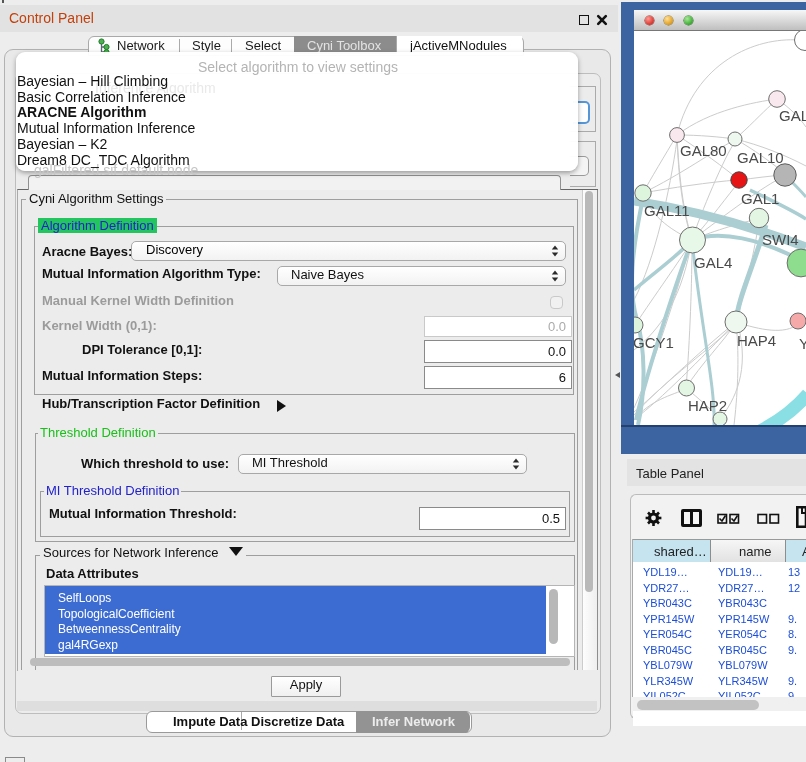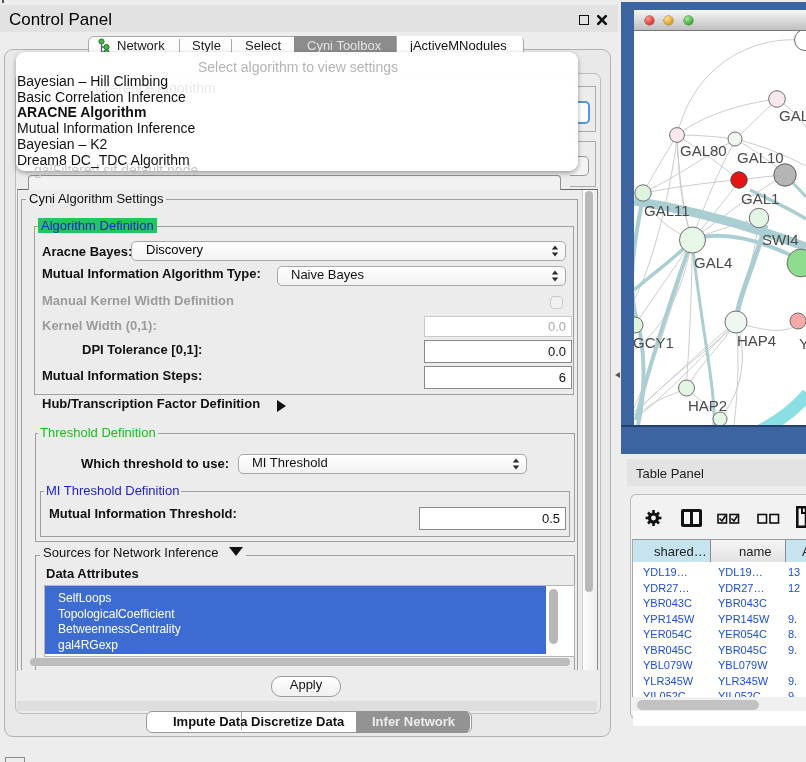--- a/index.html
+++ b/index.html
@@ -8,21 +8,21 @@
   .abs{position:absolute;}
   .b{font-weight:bold;}
   .combo{background:linear-gradient(#ffffff,#f2f2f2);border:1px solid #a8a8a8;border-radius:5px;box-sizing:border-box;}
   .spin{position:absolute;right:6px;top:50%;transform:translateY(-50%);width:8px;height:12px;}
 
 </style>
 </head>
 <body>
 
 <div class="abs" style="left:0;top:5px;width:618px;height:27px;background:#e2e2e2;"></div>
-<div class="abs" style="left:9px;top:10px;font-size:17px;color:#000000;text-align:center;">Control Panel</div>
+<div class="abs" style="left:9px;top:10px;font-size:14px;color:#c2410c;text-align:center;">Control Panel</div>
 
 <div class="abs" style="left:579px;top:15px;width:8px;height:8px;border:1.6px solid #111;"></div>
 <svg class="abs" style="left:596px;top:14px;" width="12" height="12">
     <path d="M2.2,2.2 L9.8,9.8 M9.8,2.2 L2.2,9.8" stroke="#111" stroke-width="2.6" stroke-linecap="round"></path>
   </svg>
 
 <div class="abs" id="cpwin" style="left:4px;top:49px;width:605px;height:686px;background:#e9e9e9;border:1px solid #b2b2b2;border-radius:9px;"></div>
 
 <div class="abs" style="left:15px;top:73px;width:584px;height:639px;background:#ececec;border:1px solid #bdbdbd;border-radius:7px;"></div>
 <div class="abs" style="left:17px;top:701px;width:580px;height:10px;background:#dedede;"></div>
@@ -115,21 +115,21 @@
 <div class="abs" style="left:40px;top:545px;background:#ececec;padding:0 3px;font-size:13px;color:#111;">Sources for Network Inference&nbsp;&nbsp;&nbsp;<span style="display:inline-block;width:0;height:0;border-top:9px solid #111;border-left:7.5px solid transparent;border-right:7.5px solid transparent;vertical-align:1px;"></span></div>
 <div class="abs b" style="left:46px;top:566px;font-size:13px;color:#111;">Data Attributes</div>
 
 <div class="abs" style="left:44px;top:585px;width:529px;height:70px;background:#fff;border:1px solid #b5b5b5;overflow:hidden;"></div>
 <div class="abs" style="left:45px;top:586px;width:501px;height:68px;background:#3c6cd2;"></div>
 <div class="abs" style="left:58px;top:591px;font-size:12px;color:#fff;line-height:15.5px;">SelfLoops<br>TopologicalCoefficient<br>BetweennessCentrality<br>gal4RGexp</div>
 <div class="abs" style="left:549px;top:589px;width:9px;height:55px;background:#b8b8b8;border-radius:4.5px;"></div>
 
 <div class="abs" style="left:30px;top:658px;width:540px;height:8px;background:#bdbdbd;border-radius:4px;"></div>
 
-<div class="abs" style="left:271px;top:676px;width:68px;height:19px;background:linear-gradient(#ffffff,#f0f0f0);border:1px solid #9a9a9a;border-radius:10px;font-size:13px;color:#111;text-align:center;line-height:15px;">Apply</div>
+<div class="abs" style="left:271px;top:676px;width:68px;height:19px;background:linear-gradient(#ffffff,#f0f0f0);border:1px solid #9a9a9a;border-radius:1px;font-size:13px;color:#111;text-align:center;line-height:15px;">Apply</div>
 
 <div class="abs" style="left:146px;top:711px;width:324px;height:20px;background:#fff;border:1px solid #9a9a9a;border-radius:6px;"></div>
 <div class="abs" style="left:356px;top:711px;width:114px;height:22px;background:#939393;border-radius:0 6px 6px 0;"></div>
 <div class="abs" style="left:241px;top:712px;width:1px;height:18px;background:#aaa;"></div>
 <div class="abs b" style="left:158px;top:714px;font-size:13px;color:#111;padding-left:15px;">Impute Data</div>
 <div class="abs b" style="left:251px;top:714px;font-size:13px;color:#111;">Discretize Data</div>
 <div class="abs b" style="left:372px;top:714px;font-size:13px;color:#ececec;">Infer Network</div>
 
 <div class="abs" style="left:5px;top:757px;width:18px;height:10px;background:#ededed;border:1.5px solid #8a8a8a;"></div>
 <div class="abs" style="left:2px;top:0px;width:2px;height:3px;background:#555;"></div>

